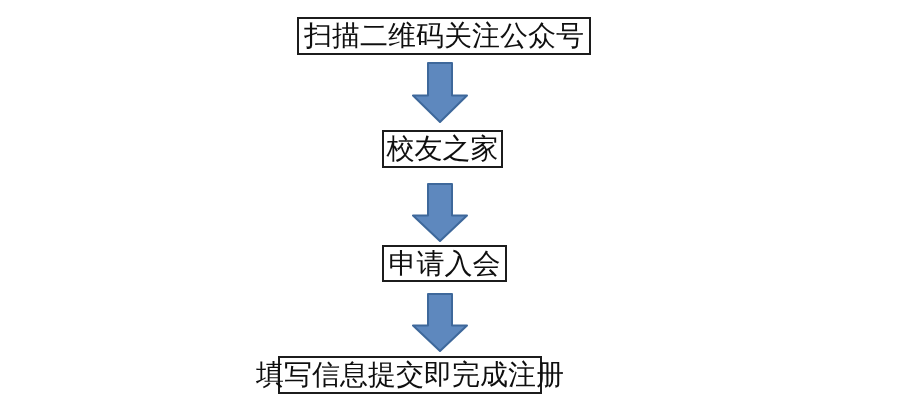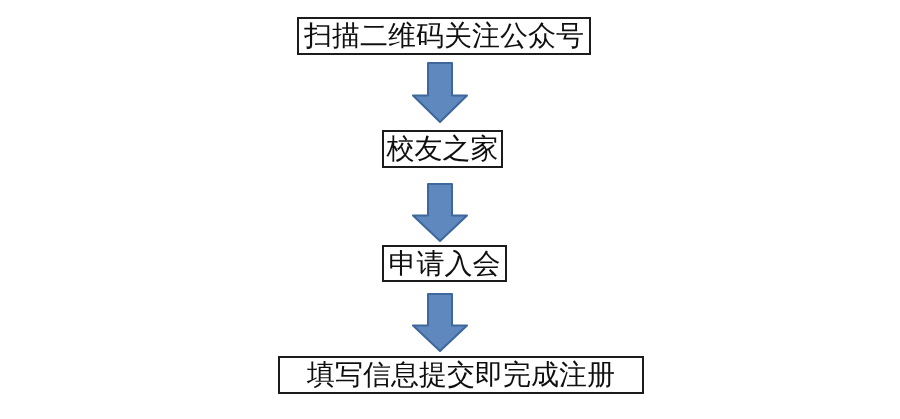--- a/index.html
+++ b/index.html
@@ -36,21 +36,21 @@
     display: block;
     width: 100%;
     height: 100%;
   }
   .pos-box-1   { left: 297px; top: 17px;  width: 294px; height: 38px; }
   .pos-arrow-1 { left: 412px; top: 62px;  width: 56px;  height: 61px; }
   .pos-box-2   { left: 382px; top: 130px; width: 121px; height: 38px; }
   .pos-arrow-2 { left: 412px; top: 183px; width: 56px;  height: 59px; }
   .pos-box-3   { left: 382px; top: 245px; width: 125px; height: 37px; }
   .pos-arrow-3 { left: 412px; top: 293px; width: 56px;  height: 59px; }
-  .pos-box-4   { left: 278px; top: 356px; width: 366px; height: 38px; }
+  .pos-box-4   { left: 278px; top: 356px; width: 264px; height: 38px; }
 </style>
 </head>
 <body>
 
 <div class="canvas">
 
   <div class="flow-box pos-box-1">扫描二维码关注公众号</div>
 
   <div class="flow-arrow pos-arrow-1">
     <svg viewBox="0 0 56 60" preserveAspectRatio="none" aria-hidden="true">

